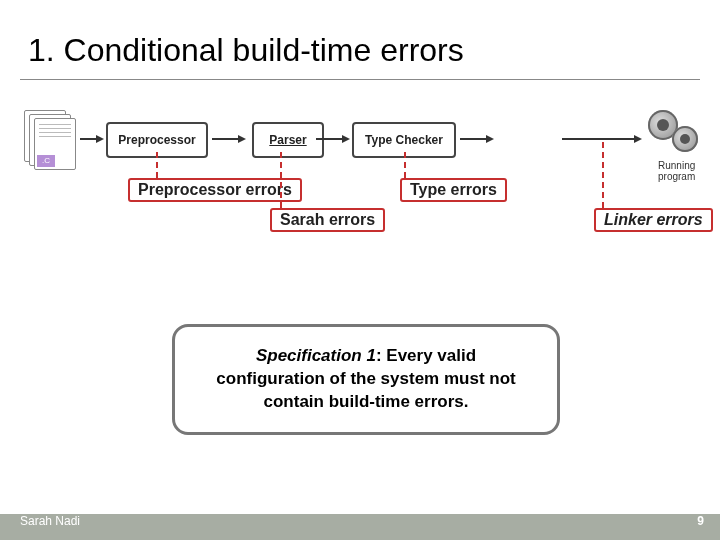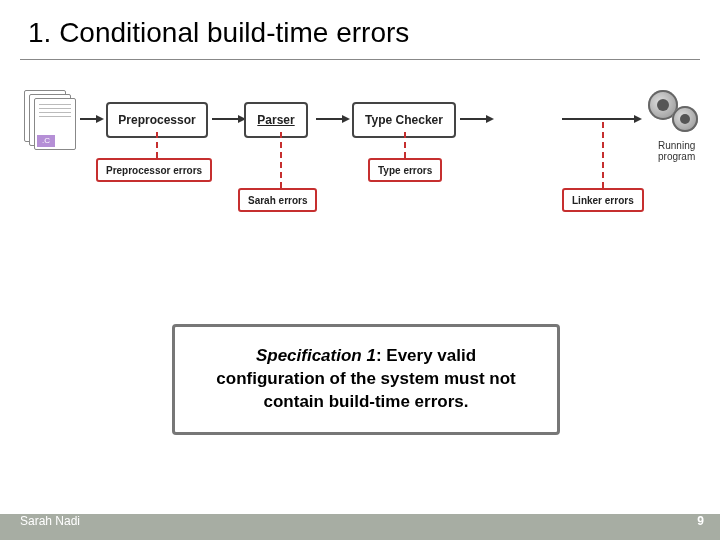--- a/index.html
+++ b/index.html
@@ -5,24 +5,24 @@
   * { box-sizing: border-box; margin: 0; padding: 0; }
   body {
     width: 720px;
     height: 540px;
     background: #fff;
     font-family: Arial, Helvetica, sans-serif;
     position: relative;
     overflow: hidden;
   }
   .title {
-    font-size: 28px;
+    font-size: 32px;
     font-weight: 400;
     color: #000;
-    padding: 17px 0 10px 28px;
+    padding: 32px 0 10px 28px;
   }
   .title-rule {
     border: none;
     border-top: 1.5px solid #888;
     margin: 0 20px 0 20px;
   }
   .diagram {
     position: relative;
     height: 170px;
     margin-top: 18px;
@@ -109,40 +109,41 @@
     top: 36px;
     height: 6px;
   }
   .arrow svg { display: block; }
   .error-box {
     position: absolute;
     height: 24px;
     border: 2px solid #c62f2f;
     background: #fff;
     border-radius: 3px;
-    font-size: 10px;
+    font-size: 16px;
     font-weight: bold;
     color: #222;
     display: flex;
     align-items: center;
     justify-content: center;
     padding: 4px 8px;
     white-space: nowrap;
+    margin-left: 32px;
   }
   .dash {
     position: absolute;
     width: 0;
     border-left: 2px dashed #c62f2f;
   }
   .spec-box {
     position: absolute;
     left: 172px; top: 324px;
     width: 388px;
     border: 3px solid #777;
-    border-radius: 4px;
+    border-radius: 16px;
     padding: 18px 26px;
     text-align: center;
     font-size: 17px;
     line-height: 1.35;
     color: #000;
   }
   .spec-prefix { font-style: italic; font-weight: bold; }
   .spec-rest { font-weight: bold; }
   .footer {
     position: absolute;
@@ -199,21 +200,21 @@
       </svg>
   </div>
   <div class="stage" style="left:106px; width:102px;">Preprocessor</div>
 
   <div class="arrow" style="left:212px; width:34px;">
     <svg width="34" height="10">
         <line x1="0" y1="5" x2="26" y2="5" stroke="#333" stroke-width="2"></line>
         <polygon points="26,1 34,5 26,9" fill="#333"></polygon>
       </svg>
   </div>
-  <div class="stage" style="left:244px; width:64px;text-decoration:underline;">Parser</div>
+  <div class="stage" style="left:252px; width:72px;text-decoration:underline;">Parser</div>
 
   <div class="arrow" style="left:316px; width:34px;">
     <svg width="34" height="10">
         <line x1="0" y1="5" x2="26" y2="5" stroke="#333" stroke-width="2"></line>
         <polygon points="26,1 34,5 26,9" fill="#333"></polygon>
       </svg>
   </div>
   <div class="stage" style="left:352px; width:104px;">Type Checker</div>
 
   <div class="arrow" style="left:460px; width:34px;">
@@ -239,21 +240,21 @@
   <div class="dash" style="left:156px; top:54px; height:26px;"></div>
   <div class="error-box" style="left:96px; top:80px;">Preprocessor errors</div>
 
   <div class="dash" style="left:280px; top:54px; height:56px;"></div>
   <div class="error-box" style="left:238px; top:110px;">Sarah errors</div>
 
   <div class="dash" style="left:404px; top:54px; height:26px;"></div>
   <div class="error-box" style="left:368px; top:80px;">Type errors</div>
 
   <div class="dash" style="left:602px; top:44px; height:66px;"></div>
-  <div class="error-box" style="left:562px; top:110px;">Linker errors</div>
+  <div class="error-box" style="left:562px; top:110px;font-style:italic;">Linker errors</div>
 
 </div>
 
 <div class="spec-box">
   <span class="spec-prefix">Specification 1</span><span class="spec-rest">: Every valid configuration of the system must not contain build-time errors.</span>
 </div>
 
 <div class="footer">
   <span>Sarah Nadi</span>
   <span class="footer-page">9</span>

